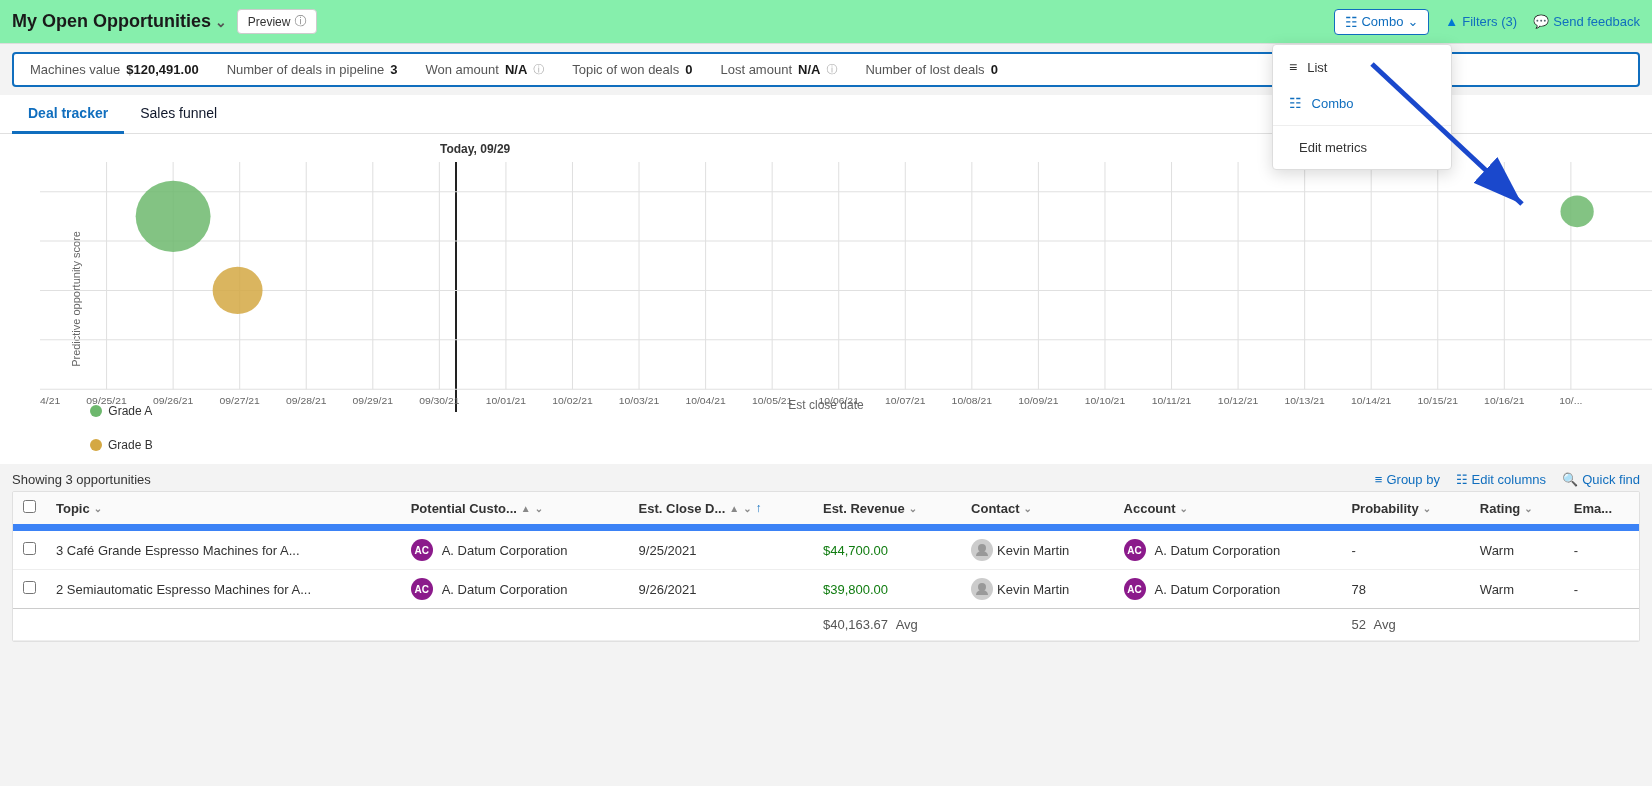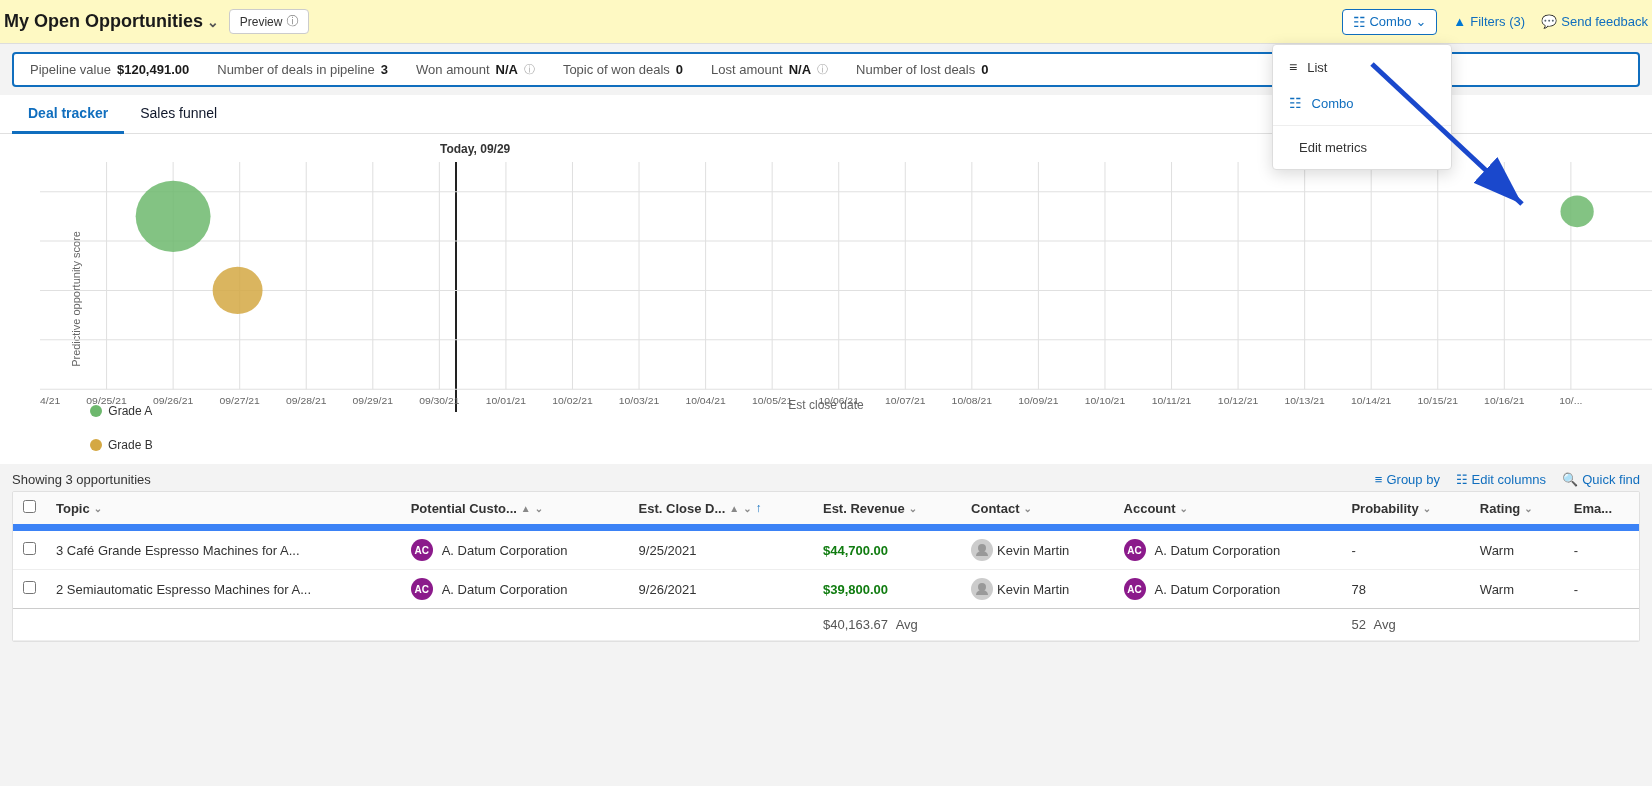--- a/index.html
+++ b/index.html
@@ -1,21 +1,21 @@
 <!DOCTYPE html>
 <html><head>
   <meta charset="utf-8">
   <style>
     * { box-sizing: border-box; margin: 0; padding: 0; }
     body { font-family: 'Segoe UI', sans-serif; font-size: 13px; background: #f3f3f3; color: #333; overflow: hidden; }
 
     
     .top-bar {
       display: flex; align-items: center; justify-content: space-between;
-      padding: 6px 4px; background: #fef9c3; border-bottom: 1px solid #ddd; height: 44px;
+      padding: 6px 12px; background: #86efac; border-bottom: 1px solid #ddd; height: 44px;
     }
     .top-bar-left { display: flex; align-items: center; gap: 10px; }
     .page-title { font-size: 18px; font-weight: 600; color: #1a1a1a; display: flex; align-items: center; gap: 4px; }
     .page-title .chevron { font-size: 14px; color: #555; }
     .preview-btn {
       border: 1px solid #ccc; border-radius: 4px; padding: 3px 10px;
       background: #fff; font-size: 12px; color: #333; cursor: pointer; display: flex; align-items: center; gap: 4px;
     }
     .top-bar-right { display: flex; align-items: center; gap: 16px; }
     .combo-btn {
@@ -100,21 +100,21 @@
     .data-table td { padding: 8px 10px; vertical-align: middle; }
     .checkbox-col { width: 28px; }
     .avatar-badge {
       width: 22px; height: 22px; border-radius: 50%;
       display: inline-flex; align-items: center; justify-content: center;
       font-size: 10px; font-weight: 700; color: #fff; background: #8b1a8b; margin-right: 5px;
     }
     .contact-cell { display: flex; align-items: center; gap: 4px; }
     .account-cell { display: flex; align-items: center; gap: 4px; }
     .contact-avatar { width: 22px; height: 22px; border-radius: 50%; background: #ccc; display: inline-flex; align-items: center; justify-content: center; }
-    .revenue-val { color: #107c10; font-weight: 700; }
+    .revenue-val { color: #107c10; font-weight: 400; }
     .avg-row td { color: #555; font-weight: 500; border-top: 1px solid #ccc; }
 
     
     .dropdown-overlay {
       position: fixed; top: 44px; right: 200px; background: #fff;
       border: 1px solid #ddd; border-radius: 4px; box-shadow: 0 4px 16px rgba(0,0,0,0.15);
       z-index: 100; min-width: 180px; padding: 4px 0;
     }
     .dropdown-item {
       display: flex; align-items: center; gap: 10px; padding: 10px 16px;
@@ -158,21 +158,21 @@
     </button>
     <button class="send-feedback-btn">
       <span>💬</span>
       <span>Send feedback</span>
     </button>
   </div>
 </div>
 
 <div class="metrics-bar">
   <div class="metric-item">
-    <span class="metric-label">Pipeline value</span>
+    <span class="metric-label">Machines value</span>
     <span class="metric-value">$120,491.00</span>
   </div>
   <div class="metric-item">
     <span class="metric-label">Number of deals in pipeline</span>
     <span class="metric-value">3</span>
   </div>
   <div class="metric-item">
     <span class="metric-label">Won amount</span>
     <span class="metric-value">N/A</span>
     <span class="metric-info">ⓘ</span>

